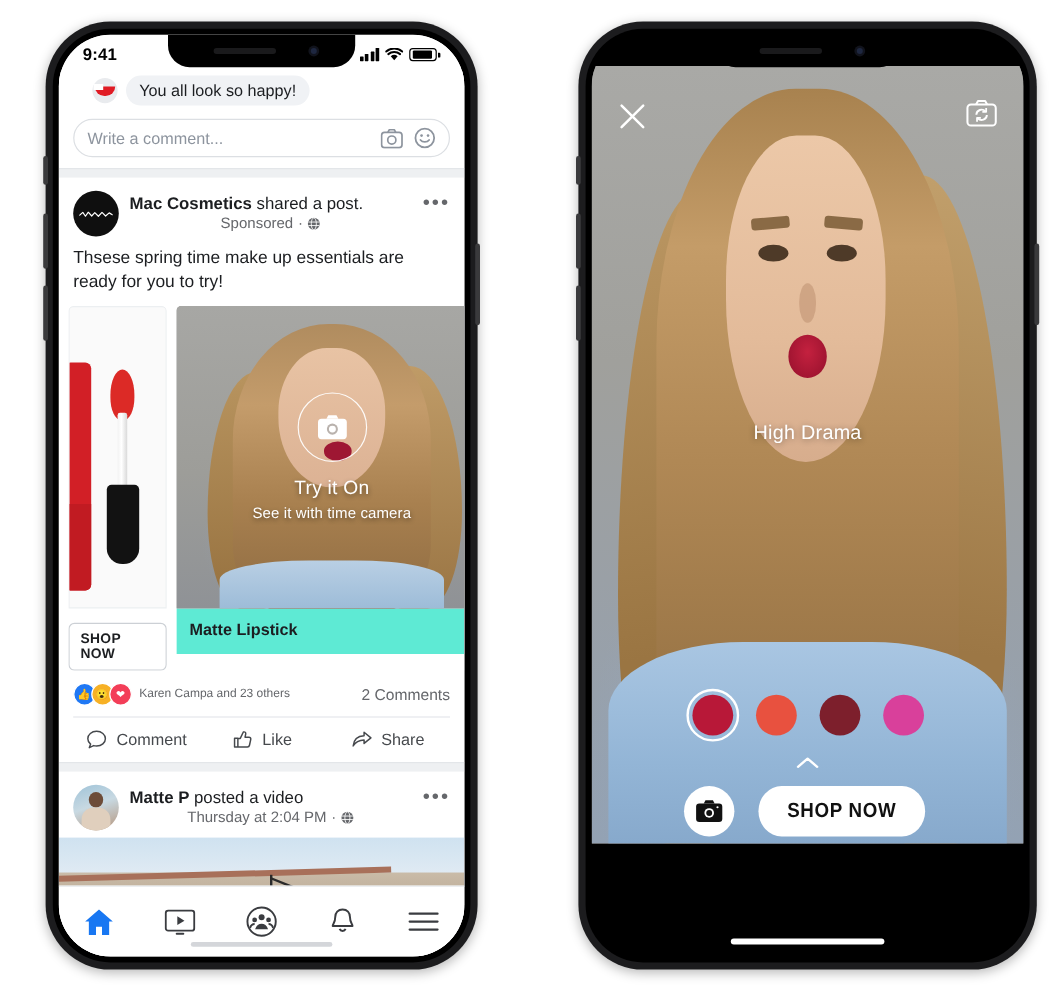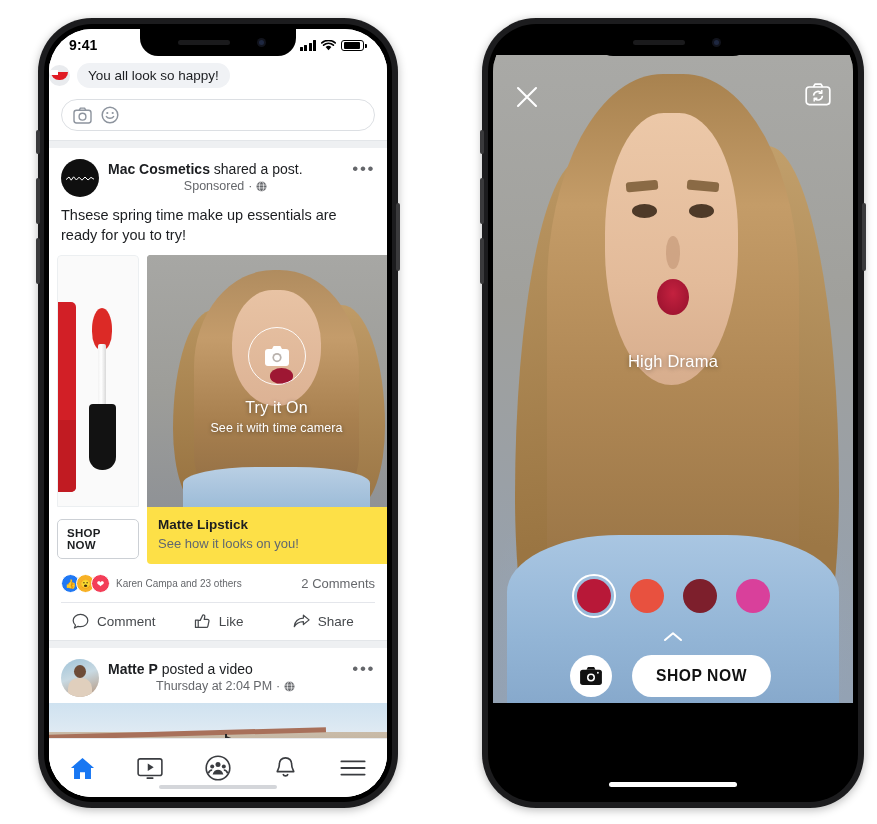--- a/index.html
+++ b/index.html
@@ -48,21 +48,21 @@
   .bars i:nth-child(1){height:4px;} .bars i:nth-child(2){height:6px;}
   .bars i:nth-child(3){height:8.5px;} .bars i:nth-child(4){height:11px;}
   .batt{width:23px;height:11px;border:1.4px solid #000;border-radius:3px;padding:1.4px;box-sizing:border-box;}
   .batt span{display:block;height:100%;width:88%;background:#000;border-radius:1px;}
   .batt-tip{width:1.6px;height:4px;background:#000;border-radius:0 1px 1px 0;margin-left:1px;}
 
   
   .feed{position:absolute;inset:0;background:#fff;}
   .feed-scroll{position:absolute;top:30px;left:0;right:0;bottom:58px;overflow:hidden;background:#fff;}
 
-  .cmt-row{display:flex;align-items:center;gap:7px;padding:4px 0 2px;}
+  .cmt-row{display:flex;align-items:center;gap:7px;padding:4px 28px 2px;}
   .cmt-av{width:21px;height:21px;border-radius:50%;flex:none;overflow:hidden;position:relative;
           background:#e9ebee;}
   .cmt-av .lip{position:absolute;left:2px;top:7px;width:17px;height:8px;background:#e01b24;
                border-radius:0 0 9px 9px;}
   .cmt-av .lip2{position:absolute;left:1px;top:5px;width:8px;height:5px;background:#fff;}
   .cmt-bub{background:#f0f2f5;border-radius:15px;padding:5px 11px;font-size:13.5px;color:#1c1e21;}
 
   .cmt-box{margin:9px 12px 9px;height:32px;border:1px solid #dcdfe3;border-radius:17px;
            display:flex;align-items:center;padding:0 11px;box-sizing:border-box;}
   .cmt-ph{flex:1;font-size:13.5px;color:#8d949e;}
@@ -122,21 +122,21 @@
     background:linear-gradient(180deg,#b9cfe4,#9dbcd8);border-radius:40% 40% 0 0;}
 
   .tryon{position:absolute;inset:0;display:flex;flex-direction:column;
          align-items:center;justify-content:center;gap:0;
          text-shadow:0 1px 4px rgba(0,0,0,.45);}
   .tryon-circle{width:56px;height:56px;border-radius:50%;border:1.6px solid rgba(255,255,255,.92);
          display:flex;align-items:center;justify-content:center;margin-bottom:14px;}
   .tryon-t1{font-size:16px;color:#fff;font-weight:500;letter-spacing:.2px;}
   .tryon-t2{font-size:12.5px;color:#fff;margin-top:4px;letter-spacing:.1px;}
 
-  .cardfoot{background:#fde047;padding:9px 11px 11px;}
+  .cardfoot{background:#5eead4;padding:9px 11px 11px;}
   .cf-t{font-size:13.5px;font-weight:bold;color:#1c1e21;line-height:18px;}
   .cf-s{font-size:13px;color:#606770;line-height:18px;margin-top:1px;}
 
   .shopnow-sm{margin:12px 0 0 -6px;border:1px solid #ccd0d5;border-radius:5px;background:#fff;
     font-size:11.5px;font-weight:bold;color:#1c1e21;padding:7px 9px;letter-spacing:.3px;
     display:inline-block;}
 
   .reactions{display:flex;align-items:center;padding:10px 12px 9px;}
   .rx{display:flex;align-items:center;}
   .rx span{width:17px;height:17px;border-radius:50%;display:flex;align-items:center;
@@ -258,20 +258,21 @@
 
             <div class="cmt-row">
               <div class="cmt-av">
                 <div class="lip"></div>
                   <div class="lip2"></div>
               </div>
               <div class="cmt-bub">You all look so happy!</div>
             </div>
 
             <div class="cmt-box">
+              <div class="cmt-ph">Write a comment...</div>
               <div class="cmt-icons">
                 <svg width="19" height="17" viewBox="0 0 20 18">
                   <rect x="1" y="3.5" width="18" height="13.5" rx="2.6" stroke="#8d949e" stroke-width="1.5" fill="none"></rect>
                   <path d="M6.5 3.5 L7.8 1.2 h4.4 L13.5 3.5" stroke="#8d949e" stroke-width="1.5" fill="none" stroke-linejoin="round"></path>
                   <circle cx="10" cy="10.3" r="3.6" stroke="#8d949e" stroke-width="1.5" fill="none"></circle>
                 </svg>
                 <svg width="18" height="18" viewBox="0 0 18 18">
                   <circle cx="9" cy="9" r="7.8" stroke="#8d949e" stroke-width="1.5" fill="none"></circle>
                   <circle cx="6.3" cy="7" r="1.1" fill="#8d949e"></circle>
                     <circle cx="11.7" cy="7" r="1.1" fill="#8d949e"></circle>
@@ -338,21 +339,20 @@
                           <circle cx="13" cy="12.6" r="4.6" fill="#b9b2ad"></circle>
                           <circle cx="13" cy="12.6" r="2.9" fill="#fff"></circle>
                         </svg>
                       </div>
                       <div class="tryon-t1">Try it On</div>
                       <div class="tryon-t2">See it with time camera</div>
                     </div>
                   </div>
                   <div class="cardfoot">
                     <div class="cf-t">Matte Lipstick</div>
-                    <div class="cf-s">See how it looks on you!</div>
                   </div>
                 </div>
               </div>
 
               <div class="reactions">
                 <div class="rx">
                   <span style="background:#2078f4">👍</span>
                   <span style="background:#f7b125">😮</span>
                   <span style="background:#f33e58">❤</span>
                 </div>

